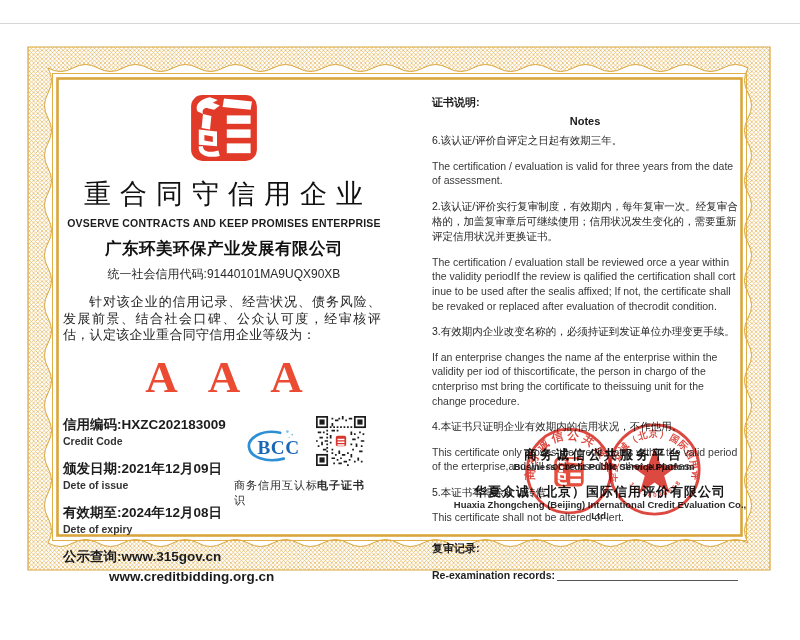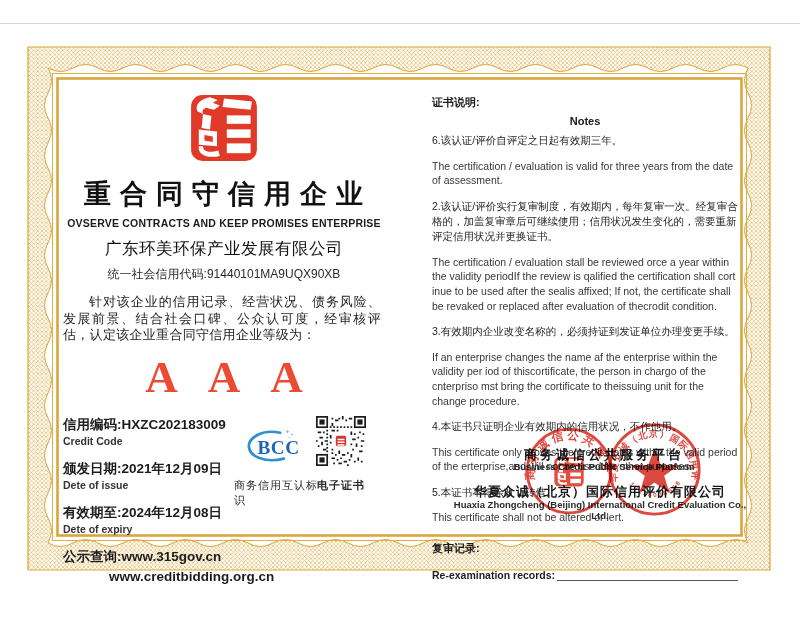--- a/index.html
+++ b/index.html
@@ -5,24 +5,24 @@
   html,body{margin:0;padding:0;background:#ffffff;}
   .page{position:relative;width:800px;height:640px;background:#ffffff;overflow:hidden;
         font-family:"Liberation Sans","DejaVu Sans",sans-serif;color:#222;}
   .scan-edge{position:absolute;left:0;top:23px;width:100%;height:1px;background:#d7d7d5;}
   .border-svg{position:absolute;left:0;top:0;}
 
   
   .left-col{position:absolute;left:63px;top:93px;width:322px;text-align:center;}
   .logo-wrap{width:70px;height:70px;margin:0 auto;}
   .cert-title{margin-top:13px;font-family:"Liberation Serif","DejaVu Serif",serif;
-              font-size:27px;font-weight:bold;color:#111;letter-spacing:9px;white-space:nowrap;
+              font-size:27px;font-weight:normal;color:#111;letter-spacing:9px;white-space:nowrap;
               transform:translateX(4px);}
   .cert-subtitle{margin-top:5px;font-size:10.5px;font-weight:600;color:#1c1c1c;letter-spacing:.2px;}
-  .company{margin-top:9px;font-size:16.5px;font-weight:normal;color:#111;letter-spacing:.5px;}
+  .company{margin-top:9px;font-size:16.5px;font-weight:bold;color:#111;letter-spacing:.5px;}
   .uscc{margin-top:6px;font-size:12px;color:#2a2a2a;}
   .statement{margin:11px 4px 0 0;text-align:justify;text-indent:2em;font-size:13px;line-height:1.28;
              color:#1e1e1e;letter-spacing:.3px;}
   .grade{margin-top:7px;font-family:"Liberation Serif","DejaVu Serif",serif;font-size:45px;
          font-weight:bold;color:#EC4B33;letter-spacing:30px;transform:translateX(15px);}
   .left-facts{text-align:left;margin-top:2px;}
   .cn-line{font-size:13.5px;font-weight:600;color:#1c1c1c;}
   .en-line{font-size:10.5px;font-weight:600;color:#333;margin-top:1px;}
   .fact{margin-top:13px;}
   .query2{padding-left:46px;margin-top:3px;}

